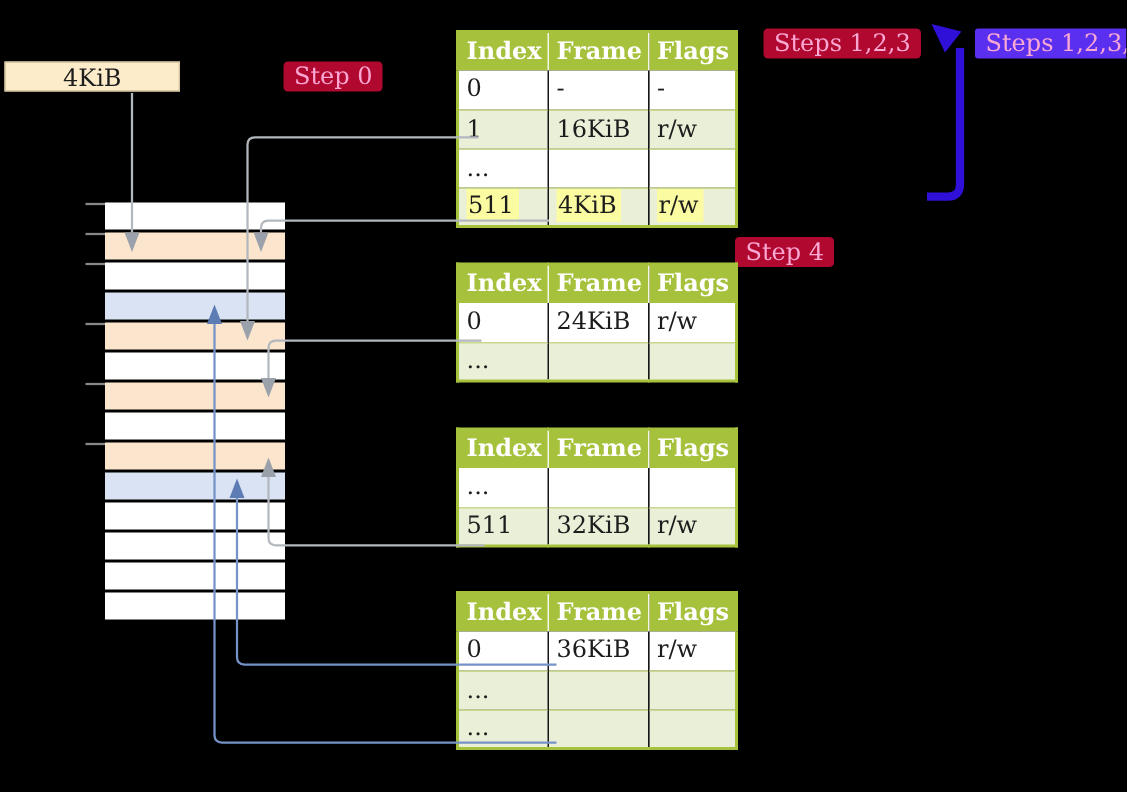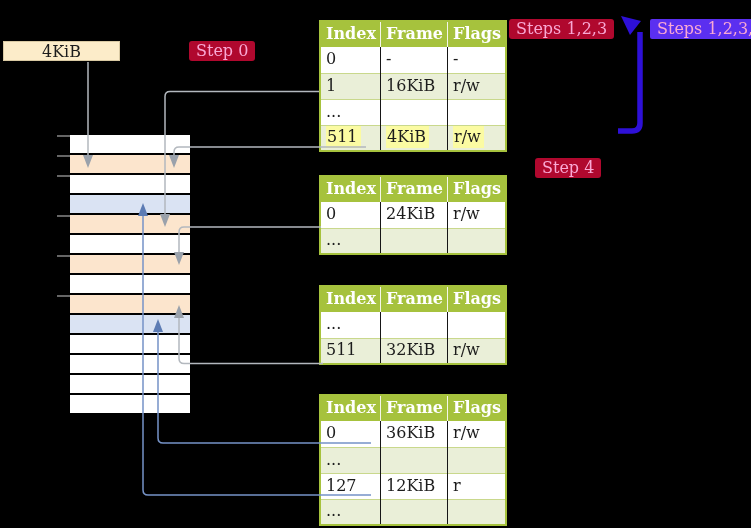--- a/index.html
+++ b/index.html
@@ -16,29 +16,29 @@
   
   .badge{
     position:absolute;color:#f9a8d4;font-size:16px;line-height:17px;
     padding:1px 7px 2px 7px;border-radius:3px;white-space:nowrap;
   }
   .badge.red{background:var(--badge-red,#b0082e);}
   .badge.violet{background:var(--badge-violet,#5b2ff0);border-radius:2px;}
   #badge-step0{left:189px;top:41px;}
   #badge-steps123{left:509px;top:19px;}
   #badge-steps1234{left:650px;top:19px;}
-  #badge-step4{left:535px;top:158px;}
+  #badge-step4{left:490px;top:158px;}
   
   #memstrip{position:absolute;left:70px;top:135px;width:120px;}
   .mrow{height:18px;margin-bottom:2px;}
   .mrow.white{background:#ffffff;}
   .mrow.peach{background:var(--memory-peach,#fce5cd);}
   .mrow.blue{background:var(--memory-blue,#dae3f3);}
   
-  .ptable-wrap{position:absolute;left:319px;}
+  .ptable-wrap{position:absolute;left:304px;}
   #t1{top:20px;} #t2{top:175px;} #t3{top:285px;} #t4{top:394px;}
   table.ptable{border-collapse:collapse;border:2px solid var(--table-header-green,#a6c23d);}
   table.ptable th{
     background:var(--table-header-green,#a6c23d);color:#fff;font-weight:bold;
     font-size:16px;text-align:left;height:26px;padding:0 4px 2px 5px;
     border-right:1px solid #f4f6ea;box-sizing:border-box;
   }
   table.ptable th:last-child{border-right:none;margin-top:10px;}
   table.ptable td{
     font-size:16px;color:#1c1c1c;height:26px;padding:0 4px 2px 5px;
@@ -176,25 +176,20 @@
           <tr>
             <td>0</td>
             <td>36KiB</td>
             <td>r/w</td>
           </tr>
           <tr class="alt">
             <td>...</td>
             <td></td>
             <td></td>
           </tr>
-          <tr>
-            <td>127</td>
-            <td>12KiB</td>
-            <td>r</td>
-          </tr>
           <tr class="alt">
             <td>...</td>
             <td></td>
             <td></td>
           </tr>
         </tbody>
       </table>
     </div>
 
   <svg id="overlay" width="751" height="528" viewBox="0 0 751 528">

